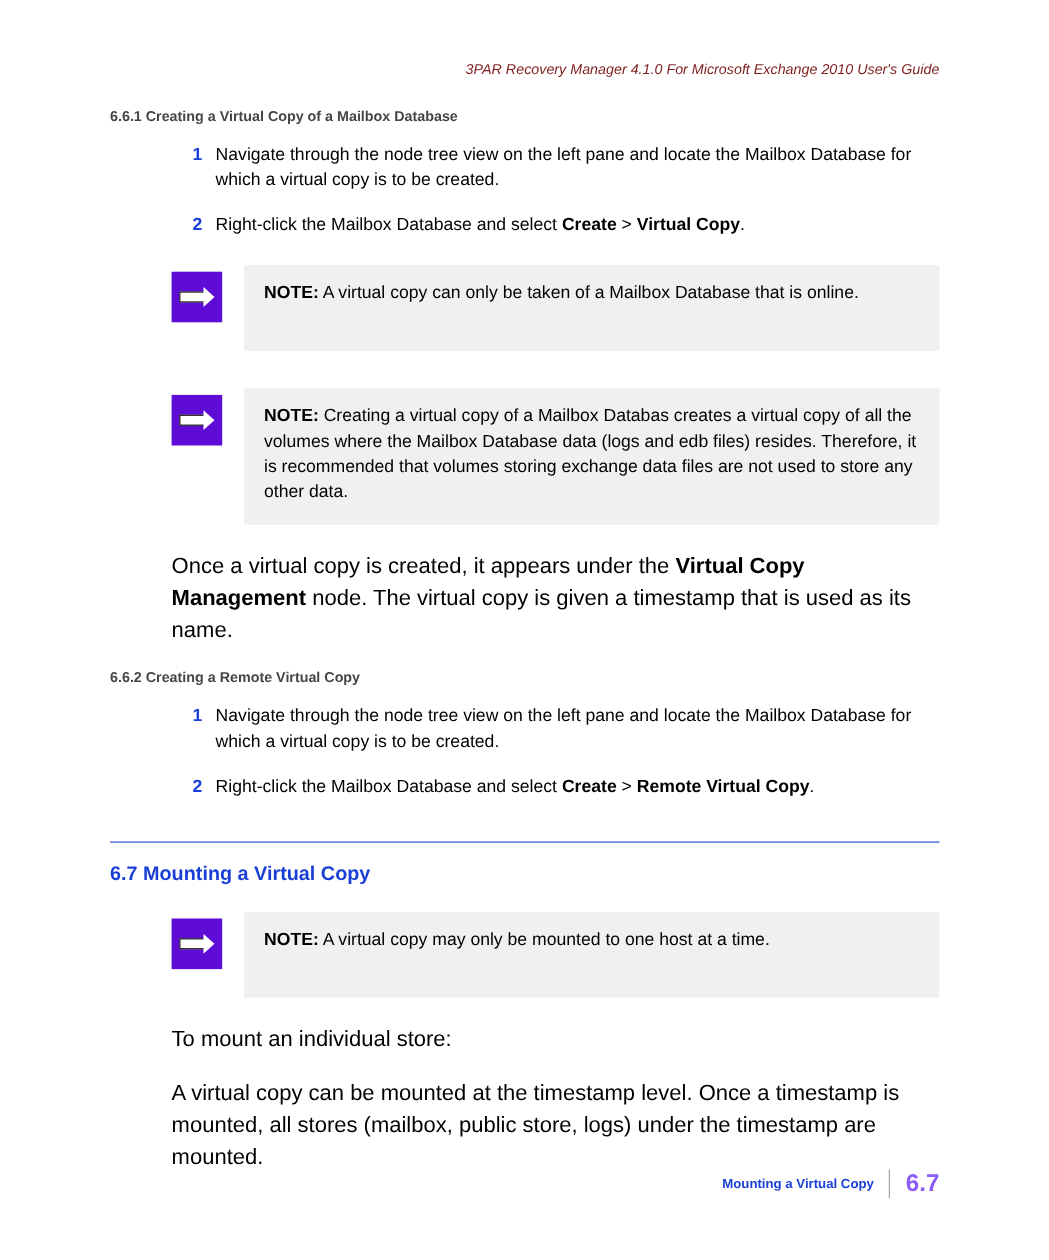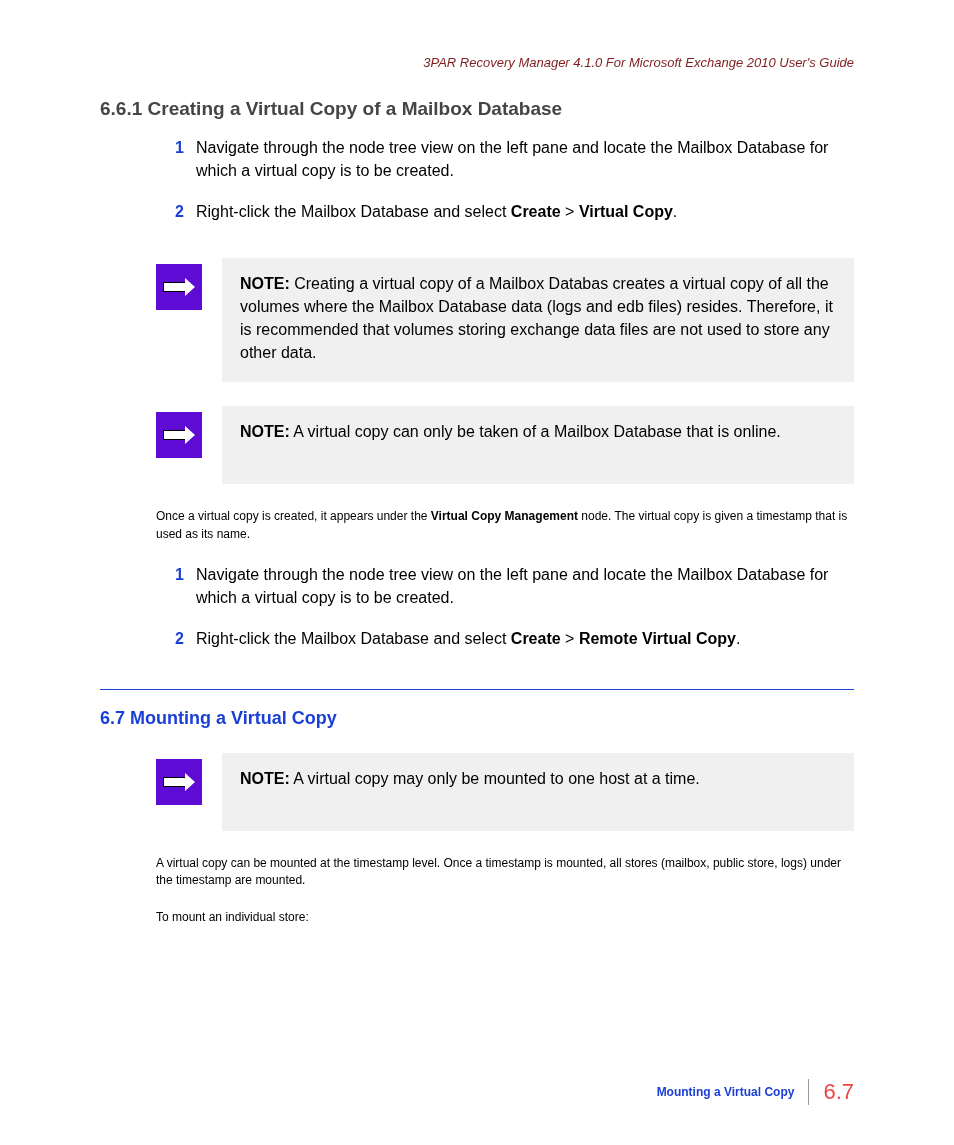--- a/index.html
+++ b/index.html
@@ -21,21 +21,21 @@
     position: relative;
   }
   .header {
     text-align: right;
     font-size: 13px;
     color: #7f1d1d;
     font-style: italic;
     margin-bottom: 28px;
   }
   h2.sub {
-    font-size: 19px;
+    font-size: 13px;
     font-weight: 700;
     color: #454545;
     margin: 0 0 16px 0;
   }
   .ol-block {
     margin-left: 60px;
     margin-right: 0;
   }
   .li-row {
     display: flex;
@@ -93,58 +93,58 @@
   .note-box {
     background: #f0f0f0;
     padding: 14px 18px 18px 18px;
     font-size: 16px;
     line-height: 1.45;
     flex: 1;
     min-height: 46px;
   }
   .body-para {
     margin-left: 56px;
-    font-size: 12px;
+    font-size: 20px;
     line-height: 1.45;
     margin-bottom: 20px;
     margin-top: 8px;
   }
   .hr {
     border: none;
     border-top: 1px solid #1a3fd6;
     margin: 30px 0 18px 0;
   }
   h1.sec {
     font-size: 18px;
     font-weight: 700;
     color: #1a3fd6;
     margin: 0 0 22px 0;
   }
   .footer {
     position: absolute;
-    bottom: 40px;
+    bottom: 56px;
     right: 100px;
     display: flex;
     align-items: center;
     font-size: 12px;
   }
   .footer-title {
     color: #1a3fd6;
     font-weight: 700;
     font-size: 12px;
   }
   .footer-sep {
     width: 1px;
     height: 26px;
     background: #999;
     margin: 0 14px;
   }
   .footer-page {
-    color: #ef4444;
-    font-weight: 400;
+    color: #8b5cf6;
+    font-weight: 700;
     font-size: 22px;
   }
   .sec-spacer-top { margin-top: 30px; }
 </style>
 </head>
 <body>
 
 <div class="page">
 
   <div class="header">3PAR Recovery Manager 4.1.0 For Microsoft Exchange 2010 User's Guide</div>
@@ -157,38 +157,39 @@
       <div class="li-text">Navigate through the node tree view on the left pane and locate the Mailbox Database for which a virtual copy is to be created.</div>
     </div>
     <div class="li-row">
       <div class="li-num">2</div>
       <div class="li-text">
         <span>Right-click the Mailbox Database and select </span><span class="bold">Create</span><span> &gt; </span><span class="bold">Virtual Copy</span><span>.</span>
       </div>
     </div>
   </div>
 
+  <div class="note-row">
+    <div class="note-icon"></div>
+    <div class="note-box">
+      <span class="bold">NOTE:</span><span> A virtual copy can only be taken of a Mailbox Database that is online.</span>
+    </div>
+  </div>
+
   <div class="note-row" style="margin-top:34px;">
     <div class="note-icon"></div>
     <div class="note-box">
       <span class="bold">NOTE:</span><span> Creating a virtual copy of a Mailbox Databas creates a virtual copy of all the volumes where the Mailbox Database data (logs and edb files) resides. Therefore, it is recommended that volumes storing exchange data files are not used to store any other data.</span>
     </div>
   </div>
 
-  <div class="note-row">
-    <div class="note-icon"></div>
-    <div class="note-box">
-      <span class="bold">NOTE:</span><span> A virtual copy can only be taken of a Mailbox Database that is online.</span>
-    </div>
-  </div>
-
   <div class="body-para">
     <span>Once a virtual copy is created, it appears under the </span><span class="bold">Virtual Copy Management</span><span> node. The virtual copy is given a timestamp that is used as its name.</span>
   </div>
 
+  <h2 class="sub sec-spacer-top">6.6.2 Creating a Remote Virtual Copy</h2>
 
   <div class="ol-block">
     <div class="li-row">
       <div class="li-num">1</div>
       <div class="li-text">Navigate through the node tree view on the left pane and locate the Mailbox Database for which a virtual copy is to be created.</div>
     </div>
     <div class="li-row">
       <div class="li-num">2</div>
       <div class="li-text">
         <span>Right-click the Mailbox Database and select </span><span class="bold">Create</span><span> &gt; </span><span class="bold">Remote Virtual Copy</span><span>.</span>
@@ -200,22 +201,22 @@
 
   <h1 class="sec">6.7  Mounting a Virtual Copy</h1>
 
   <div class="note-row">
     <div class="note-icon"></div>
     <div class="note-box">
       <span class="bold">NOTE:</span><span> A virtual copy may only be mounted to one host at a time.</span>
     </div>
   </div>
 
+  <div class="body-para">To mount an individual store:</div>
   <div class="body-para">A virtual copy can be mounted at the timestamp level. Once a timestamp is mounted, all stores (mailbox, public store, logs) under the timestamp are mounted.</div>
-  <div class="body-para">To mount an individual store:</div>
 
   <div class="footer">
     <span class="footer-title">Mounting a Virtual Copy</span>
     <span class="footer-sep"></span>
     <span class="footer-page">6.7</span>
   </div>
 
 </div>
 
 </body></html>

